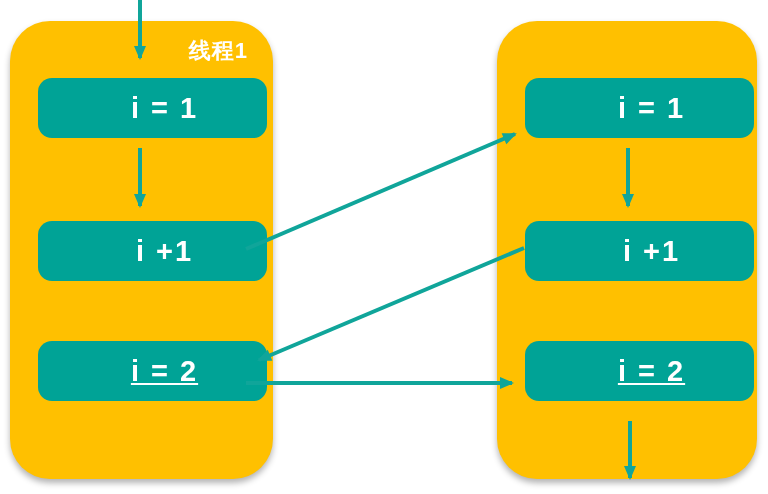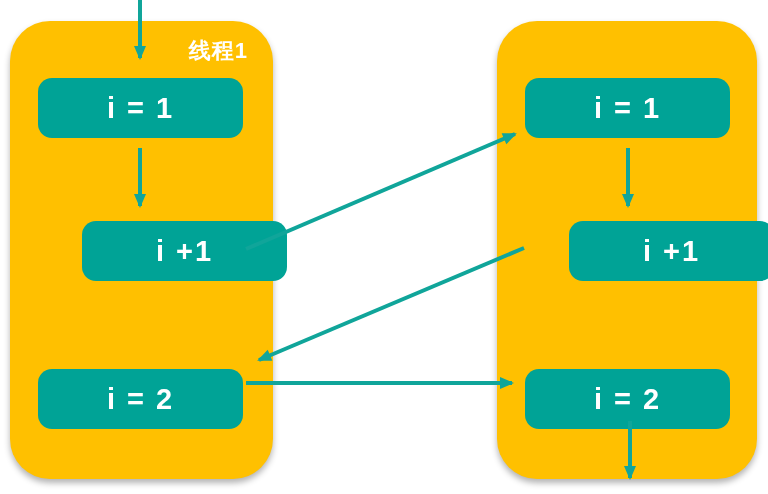--- a/index.html
+++ b/index.html
@@ -37,24 +37,25 @@
     height: 60px;
     border-radius: 14px;
     background: var(--box, #00A396);
     color: var(--label, #ffffff);
     display: flex;
     align-items: center;
     justify-content: center;
     font-size: 29px;
     font-weight: bold;
     letter-spacing: 2px;
+    padding-left: 24px;
   }
   .row-1 { top: 57px; }
-  .row-2 { top: 200px; margin-left: 44px; }
-  .row-3 { top: 348px; }
+  .row-2 { top: 200px; }
+  .row-3 { top: 320px; text-decoration: underline; }
   .arrow-layer {
     position: absolute;
     left: 0; top: 0;
     width: 768px;
     height: 494px;
     z-index: 5;
     pointer-events: none;
   }
   .arrow-line {
     stroke: var(--arrow, #10A59A);

